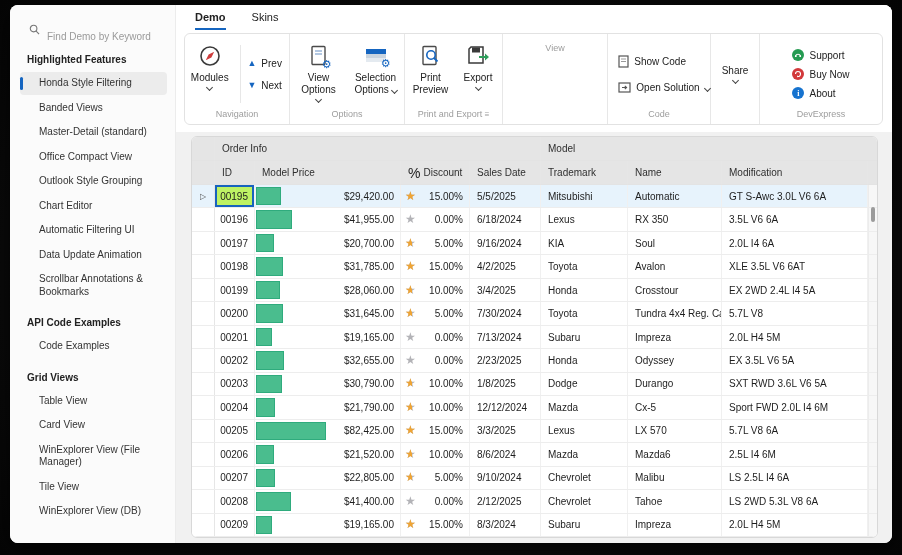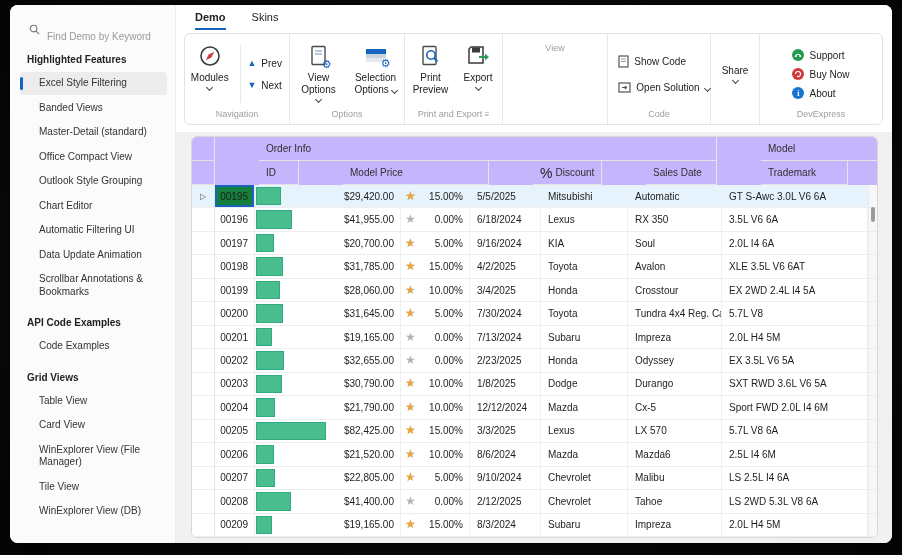--- a/index.html
+++ b/index.html
@@ -49,31 +49,31 @@
   .smallbtn { display:flex; align-items:center; gap:5px; font-size:10px; color:#222; white-space:nowrap; }
   .tri { font-size:9px; color:#1565c0; line-height:1; }
   .gear-ovl { position:absolute; right:-4px; bottom:-3px; font-size:11px; color:#1565c0; line-height:1; }
   .icon-wrap { position:relative; }
   .circle-ic { border-radius:50%; display:flex; align-items:center; justify-content:center; color:#fff; font-weight:bold; }
 
   
   .content { flex:1; padding:4px 14px 5px 15px; min-height:0; }
   .grid-panel { position:relative; width:100%; height:100%; background:#fff; border:1px solid #d8d8d8; border-radius:6px; display:flex; flex-direction:column; overflow:hidden; }
   .g-row { display:grid; grid-template-columns:23px 40px 146px 69px 71px 87px 94px 1fr 9px; }
-  .band-row,.hdr-row { flex:0 0 24px; background:#c4b5fd;gap:44px; }
+  .band-row,.hdr-row { flex:0 0 24px; background:#e5e5e5; }
   .band-cell,.hdr-cell { border-right:1px solid #e6e6e6; border-bottom:1px solid #e3e3e3; font-size:10px; color:#2f2f2f; display:flex; align-items:center; padding-left:7px; overflow:hidden; white-space:nowrap; }
   .hdr-cell .pct { font-size:14px; margin-right:3px; color:#222; }
   .rows { flex:1; display:flex; flex-direction:column; min-height:0; }
   .d-row { flex:1; border-bottom:1px solid #ededed; background:#fff; }
   .d-row.sel { background:#e7f3fc; }
   .d-cell { border-right:1px solid #f0f0f0; font-size:10px; color:#1d1d1d; display:flex; align-items:center; overflow:hidden; white-space:nowrap; position:relative; }
   .c-right { justify-content:flex-end; padding-right:6px; }
   .c-left { padding-left:7px; }
   .ind { justify-content:center; color:#555; font-size:8px; border-right:1px solid #e6e6e6; }
-  .id-cell.focus { box-shadow:inset 0 0 0 2px #1763be; background:#15803d; }
+  .id-cell.focus { box-shadow:inset 0 0 0 2px #1763be; background:#bef264; }
   .bar { position:absolute; left:1px; top:2px; bottom:2px; background:#4abd8e; border:1px solid #2fab7d; }
   .price-txt { position:relative; z-index:1; }
   .star { position:relative; width:13px; height:13px; margin-left:4px; flex:0 0 auto; }
   .star span { position:absolute; left:0; top:0; font-size:12px; line-height:13px; }
   .star .base { color:#b3b3b7; }
   .star .fill { color:#efa434; overflow:hidden; width:0; }
   .star.full .fill { width:13px; }
   .star.half .fill { width:6.5px; }
   .disc-cell { justify-content:space-between; padding-right:6px; }
   .scroll-cell { border-right:none; background:#f7f7f7; border-left:1px solid #ececec; }
@@ -93,21 +93,21 @@
       <div class="sidebar">
         <div class="search-row">
           <svg width="11" height="11" viewBox="0 0 12 12">
               <circle cx="5" cy="5" r="3.6" fill="none" stroke="#777" stroke-width="1.2"></circle>
               <line x1="7.8" y1="7.8" x2="11" y2="11" stroke="#777" stroke-width="1.2"></line>
             </svg>
           <span class="search-ph">Find Demo by Keyword</span>
         </div>
         <div id="sb-list">
             <div class="sb-header">Highlighted Features</div>
-            <div class="sb-item sel"><span class="selbar"></span><span>Excel Style Filtering</span></div>
+            <div class="sb-item sel"><span class="selbar"></span><span>Honda Style Filtering</span></div>
             <div class="sb-item"><span>Banded Views</span></div>
             <div class="sb-item"><span>Master-Detail (standard)</span></div>
             <div class="sb-item"><span>Office Compact View</span></div>
             <div class="sb-item"><span>Outlook Style Grouping</span></div>
             <div class="sb-item"><span>Chart Editor</span></div>
             <div class="sb-item"><span>Automatic Filtering UI</span></div>
             <div class="sb-item"><span>Data Update Animation</span></div>
             <div class="sb-item"><span>Scrollbar Annotations &amp; Bookmarks</span></div>
             <div class="sb-header">API Code Examples</div>
             <div class="sb-item"><span>Code Examples</span></div>

